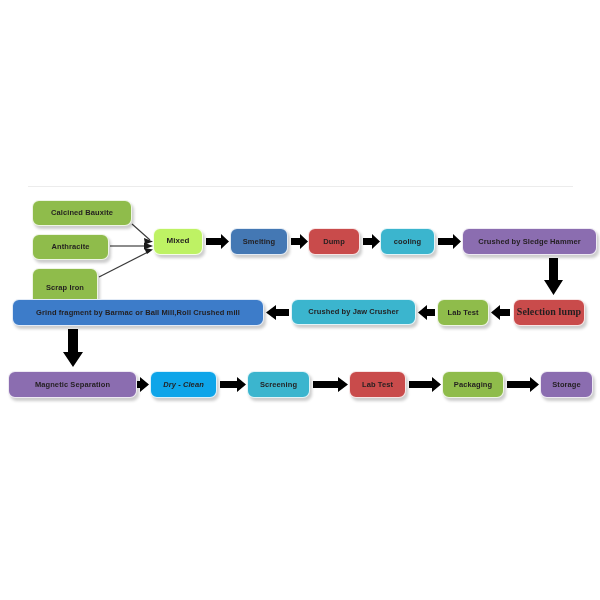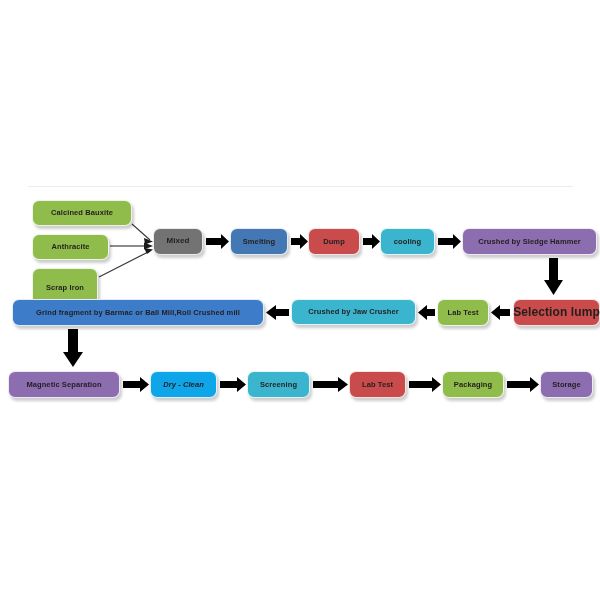--- a/index.html
+++ b/index.html
@@ -140,31 +140,31 @@
     <g>
       <path d="M507,381 L530,381 L530,377 L539,384.5 L530,392 L530,388 L507,388 Z" fill="#ffffff" opacity="0.55" transform="translate(2,3)"></path>
       <path d="M507,381 L530,381 L530,377 L539,384.5 L530,392 L530,388 L507,388 Z" fill="#000000"></path>
     </g>
   </svg>
 
   <div class="node" style="left: 32px; top: 200px; width: 100px; height: 25px; background: rgb(143, 188, 75); font-size: 7.5px; color: rgb(35, 31, 32);">Calcined Bauxite</div>
   <div class="node" style="left: 32px; top: 234px; width: 77px; height: 25px; background: rgb(143, 188, 75); font-size: 7.5px; color: rgb(35, 31, 32);">Anthracite</div>
   <div class="node" style="left: 32px; top: 268px; width: 66px; height: 39px; background: rgb(143, 188, 75); font-size: 7.5px; color: rgb(35, 31, 32);">Scrap Iron</div>
 
-  <div class="node" style="left: 153px; top: 228px; width: 50px; height: 27px; background: #737373; font-size: 8px; color: rgb(35, 31, 32);">Mixed</div>
+  <div class="node" style="left: 153px; top: 228px; width: 50px; height: 27px; background: #bef264; font-size: 8px; color: rgb(35, 31, 32);">Mixed</div>
   <div class="node" style="left: 230px; top: 228px; width: 58px; height: 27px; background: rgb(68, 120, 180); font-size: 7.5px; color: rgb(35, 31, 32);">Smelting</div>
   <div class="node" style="left: 308px; top: 228px; width: 52px; height: 27px; background: rgb(201, 75, 75); font-size: 7.5px; color: rgb(35, 31, 32);">Dump</div>
   <div class="node" style="left: 380px; top: 228px; width: 55px; height: 27px; background: rgb(59, 181, 206); font-size: 7.5px; color: rgb(35, 31, 32);">cooling</div>
   <div class="node" style="left: 462px; top: 228px; width: 135px; height: 27px; background: rgb(139, 109, 176); font-size: 7.5px; color: rgb(35, 31, 32);">Crushed by Sledge Hammer</div>
 
   <div class="node" style="left: 12px; top: 299px; width: 252px; height: 27px; background: rgb(61, 124, 201); font-size: 7.5px; color: rgb(35, 31, 32);">Grind fragment by Barmac or Ball Mill,Roll Crushed mill</div>
   <div class="node" style="left: 291px; top: 299px; width: 125px; height: 24px; background: rgb(59, 181, 206); font-size: 7.5px; color: rgb(35, 31, 32);">Crushed by Jaw Crusher</div>
   <div class="node" style="left: 437px; top: 299px; width: 52px; height: 27px; background: rgb(143, 188, 75); font-size: 7.5px; color: rgb(35, 31, 32);">Lab Test</div>
-  <div class="node" style="left: 513px; top: 299px; width: 87px; height: 27px; background: rgb(201, 75, 75); font-size: 12px; color: rgb(35, 31, 32);">Selection lump</div>
+  <div class="node" style="left: 513px; top: 299px; width: 72px; height: 27px; background: rgb(201, 75, 75); font-size: 10px; color: rgb(35, 31, 32); font-family: Liberation Serif, serif;">Selection lump</div>
 
-  <div class="node" style="left: 8px; top: 371px; width: 112px; height: 27px; background: rgb(139, 109, 176); font-size: 7.5px; color: rgb(35, 31, 32);">Magnetic Separation</div>
+  <div class="node" style="left: 8px; top: 371px; width: 129px; height: 27px; background: rgb(139, 109, 176); font-size: 7.5px; color: rgb(35, 31, 32);">Magnetic Separation</div>
   <div class="node" style="left: 150px; top: 371px; width: 67px; height: 27px; background: #0ea5e9; font-size: 7.5px; color: rgb(35, 31, 32); font-style: italic;">Dry - Clean</div>
   <div class="node" style="left: 247px; top: 371px; width: 63px; height: 27px; background: rgb(59, 181, 206); font-size: 7.5px; color: rgb(35, 31, 32);">Screening</div>
   <div class="node" style="left: 349px; top: 371px; width: 57px; height: 27px; background: rgb(201, 75, 75); font-size: 7.5px; color: rgb(35, 31, 32);">Lab Test</div>
   <div class="node" style="left: 442px; top: 371px; width: 62px; height: 27px; background: rgb(143, 188, 75); font-size: 7.5px; color: rgb(35, 31, 32);">Packaging</div>
   <div class="node" style="left: 540px; top: 371px; width: 53px; height: 27px; background: rgb(139, 109, 176); font-size: 7.5px; color: rgb(35, 31, 32); text-align: right;">Storage</div>
 
 </div>
 
 </body></html>

